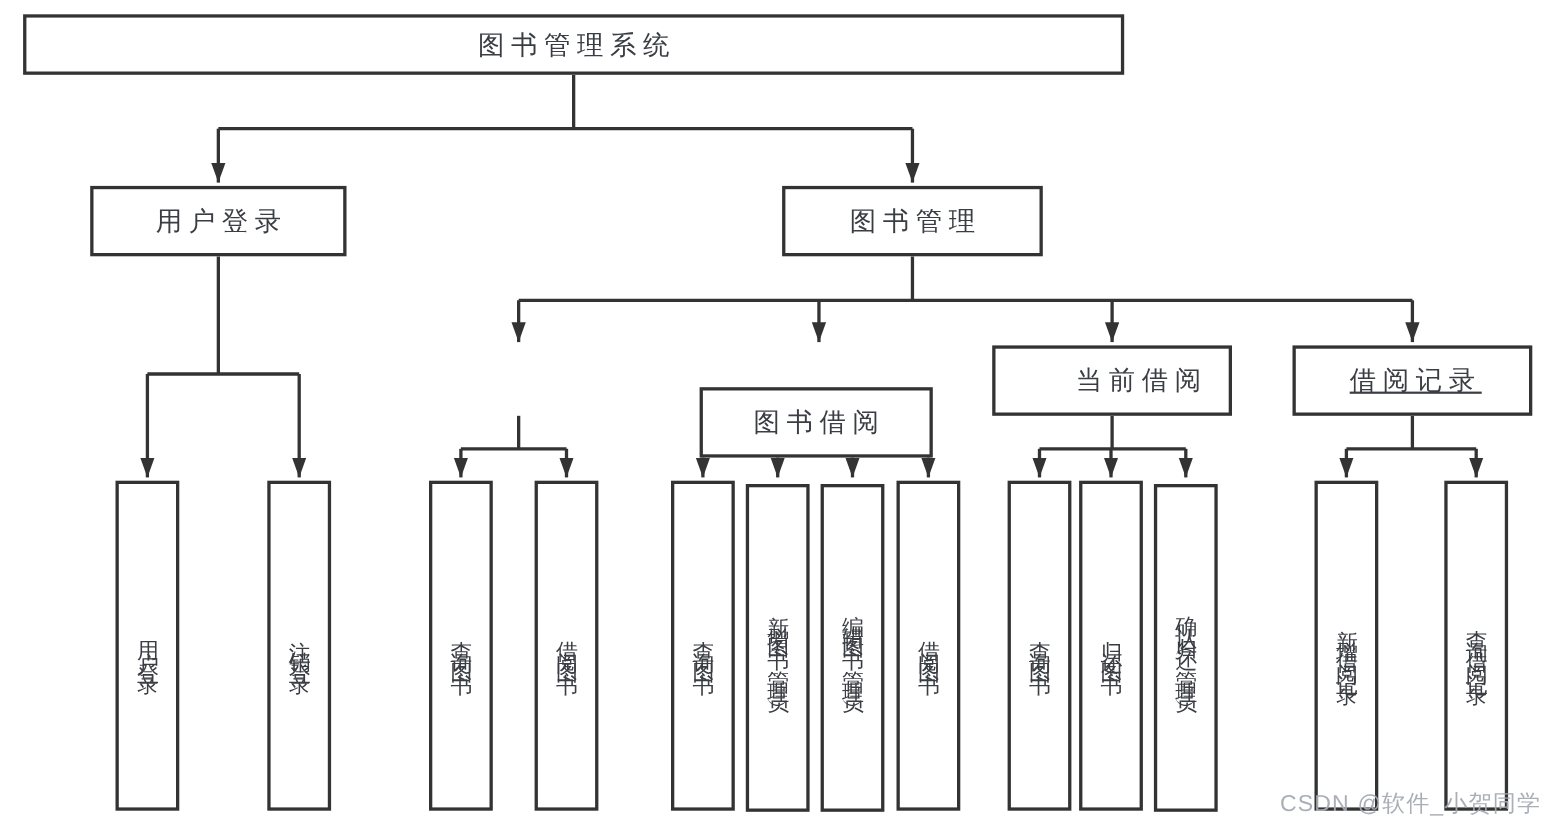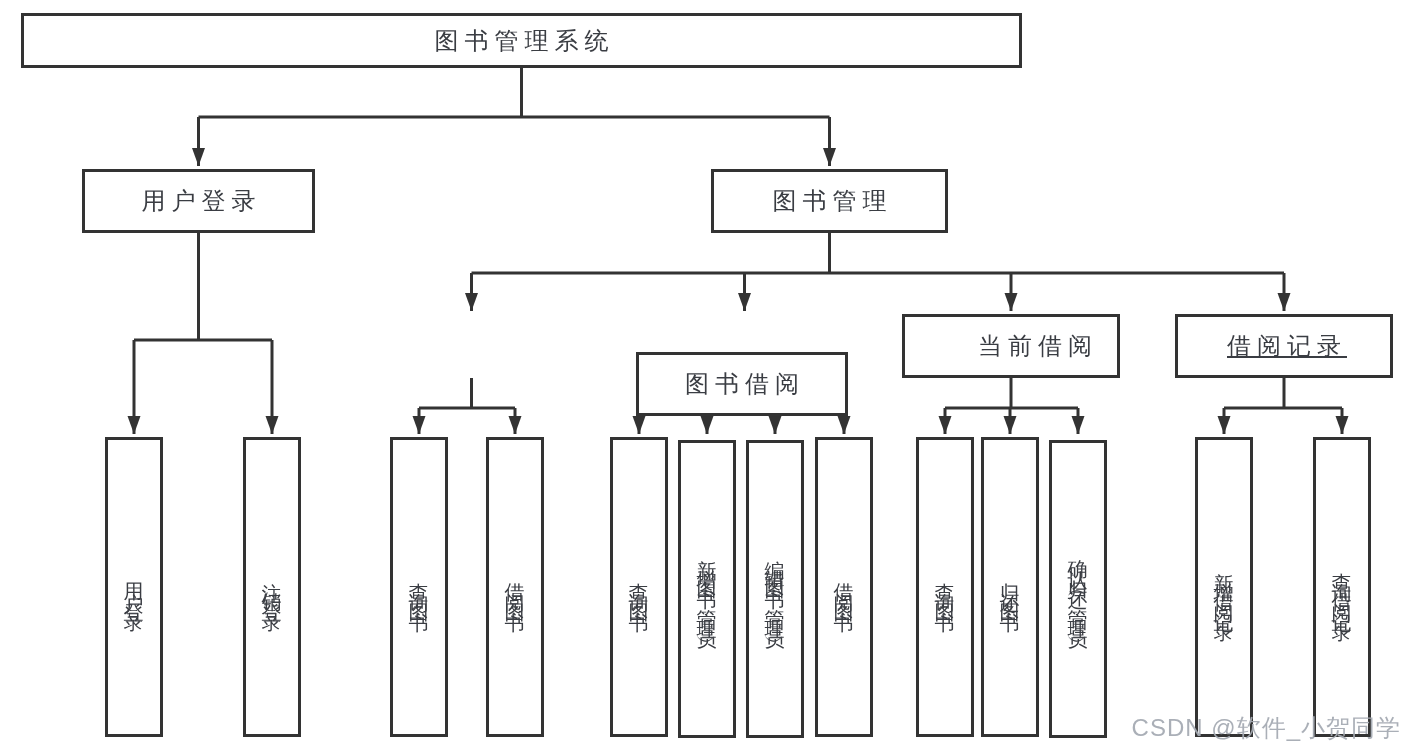--- a/index.html
+++ b/index.html
@@ -41,21 +41,21 @@
     font-size: 20px;
     letter-spacing: 10px;
     line-height: 1;
     white-space: nowrap;
   }
   .watermark {
     position: absolute;
     right: 4px;
     bottom: 3px;
     z-index: 3;
-    font-size: 24px;
+    font-size: 21px;
     color: rgba(165, 171, 179, 0.95);
     letter-spacing: 1px;
     white-space: nowrap;
   }
 </style>
 </head>
 <body>
 
 <div id="canvas">
 

